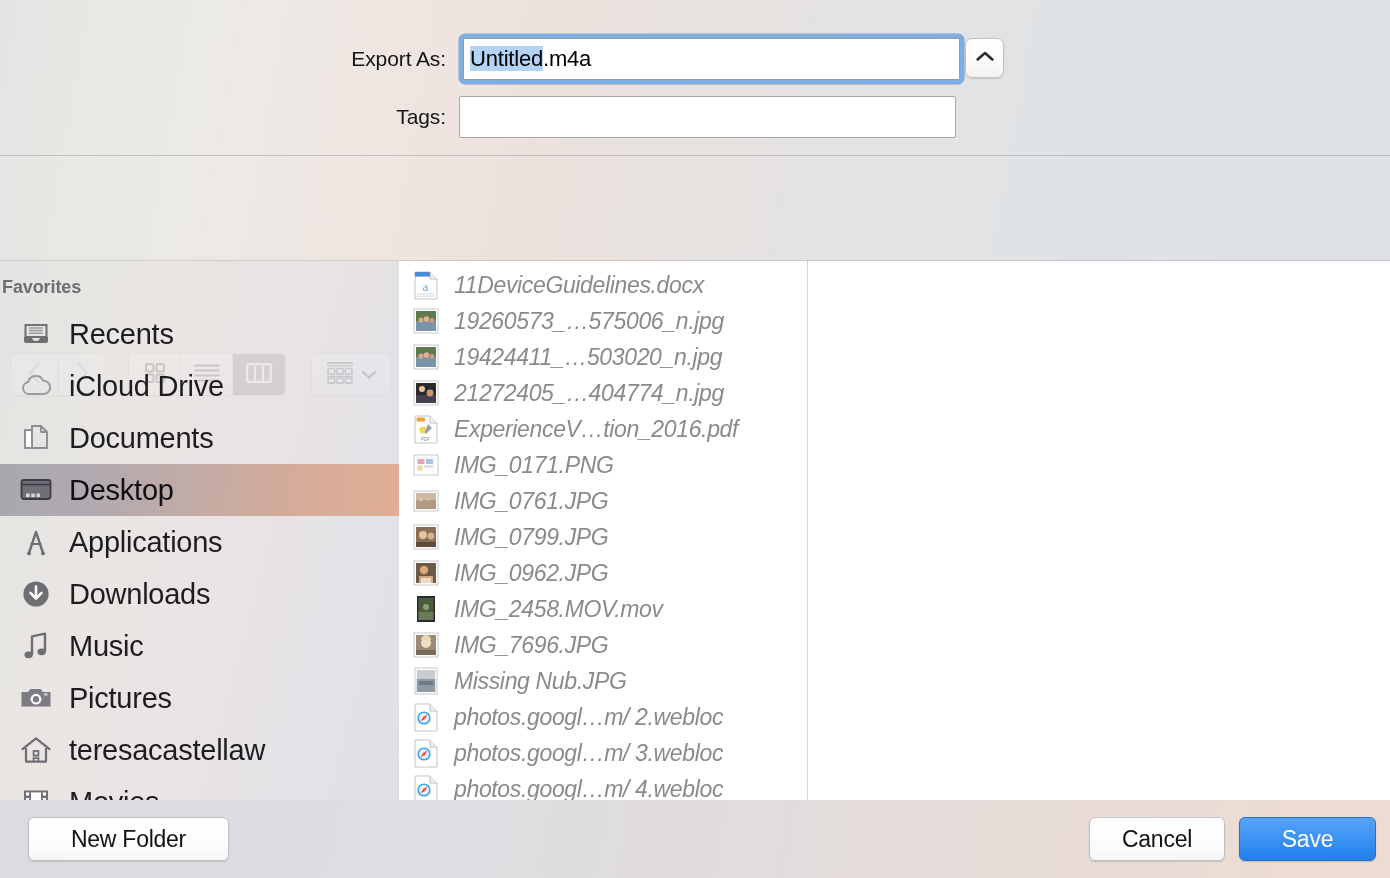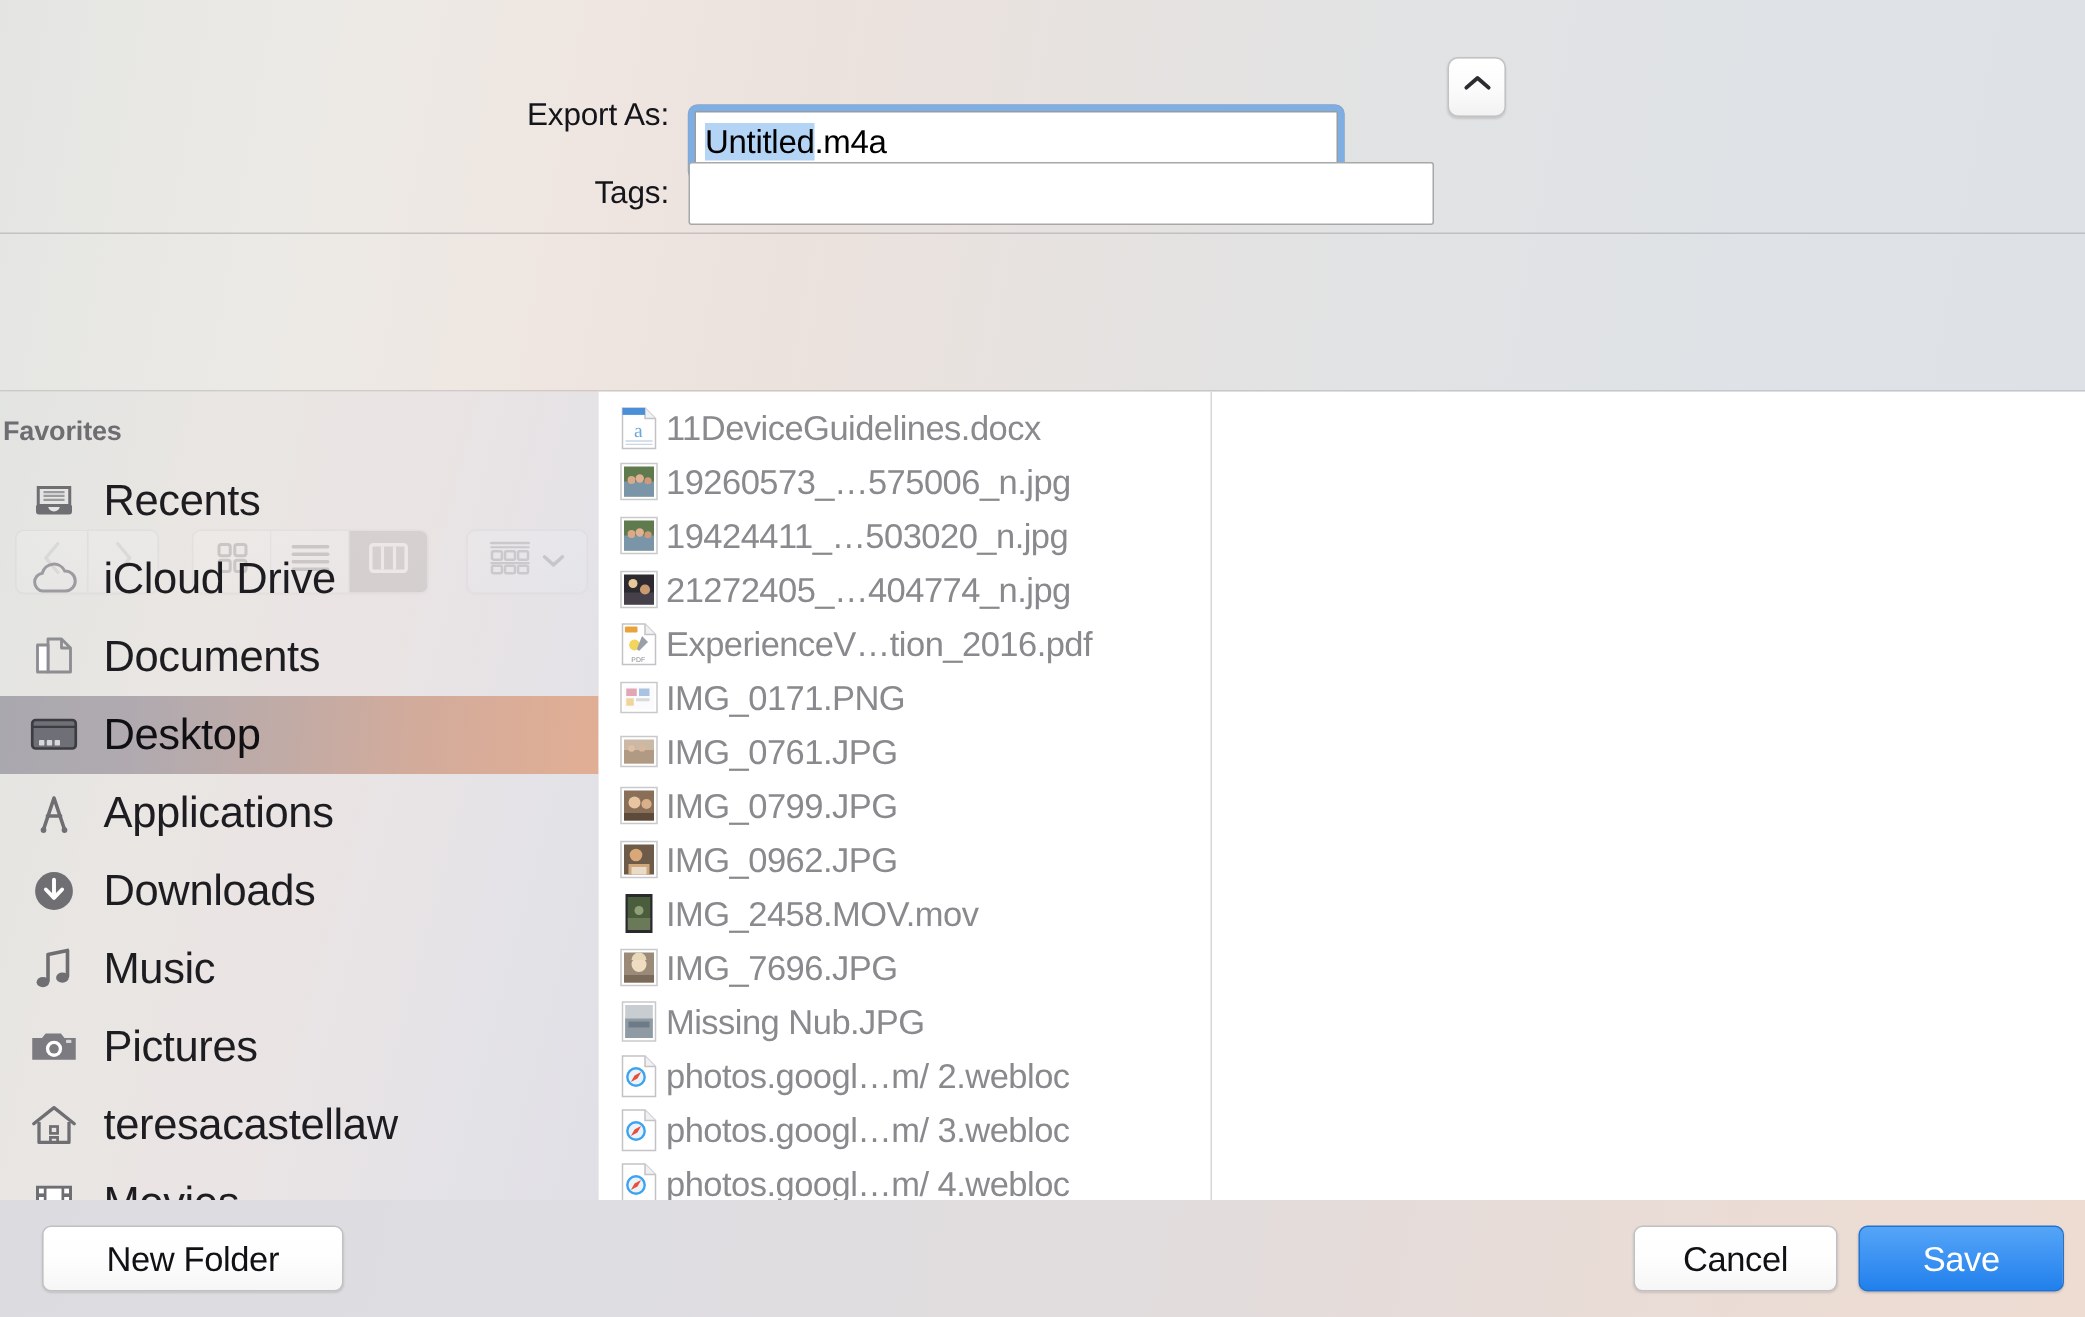--- a/index.html
+++ b/index.html
@@ -51,27 +51,26 @@
     letter-spacing: -0.1px;
     margin-left: 22px;
   }
 
   
   #row-export { left: 0; top: 34px; width: 1010px; }
   #row-export .field-label { width: 437px; padding-right: 13px; }
 
   .name-field-wrap {
     position: relative;
-    width: 437px;
+    width: 505px;
     height: 50px;
     border-radius: 6px;
     background: #7daee4;
     padding: 4px;
     box-shadow: 0 0 0 0.5px rgba(60,110,170,0.55);
-    margin-top: 36px;
   }
   .name-field {
     width: 100%;
     height: 100%;
     background: #ffffff;
     border: 1px solid #9b9b9b;
     border-radius: 1px;
     display: flex;
     align-items: center;
     padding-left: 6px;
@@ -97,21 +96,21 @@
     background: linear-gradient(180deg, #ffffff 0%, #fbfbfb 55%, #f2f2f2 100%);
     border: 0.5px solid #c2c2c4;
     box-shadow: 0 1px 1.5px rgba(0,0,0,0.13);
     display: flex;
     align-items: center;
     justify-content: center;
     cursor: default;
   }
 
   
-  #row-tags { left: 0; top: 108px; width: 1010px; }
+  #row-tags { left: 0; top: 96px; width: 1010px; }
   #row-tags .field-label { width: 437px; padding-right: 13px; }
 
   .tags-field {
     width: 497px;
     height: 42px;
     background: #ffffff;
     border: 1px solid #a8a8a8;
     border-radius: 2px;
   }
 
@@ -319,23 +318,24 @@
     width: 26px;
     flex: 0 0 26px;
     height: 30px;
     display: flex;
     align-items: center;
     justify-content: center;
   }
   .file-name {
     font-size: 23px;
     color: #8a8a8e;
-    margin-left: 5px;
+    margin-left: 15px;
     letter-spacing: -0.35px;
     white-space: nowrap;
+    font-style: italic;
   }
 
   #column-2 {
     flex: 1 1 auto;
     background: #ffffff;
   }
 
   
   #footer {
     position: relative;

